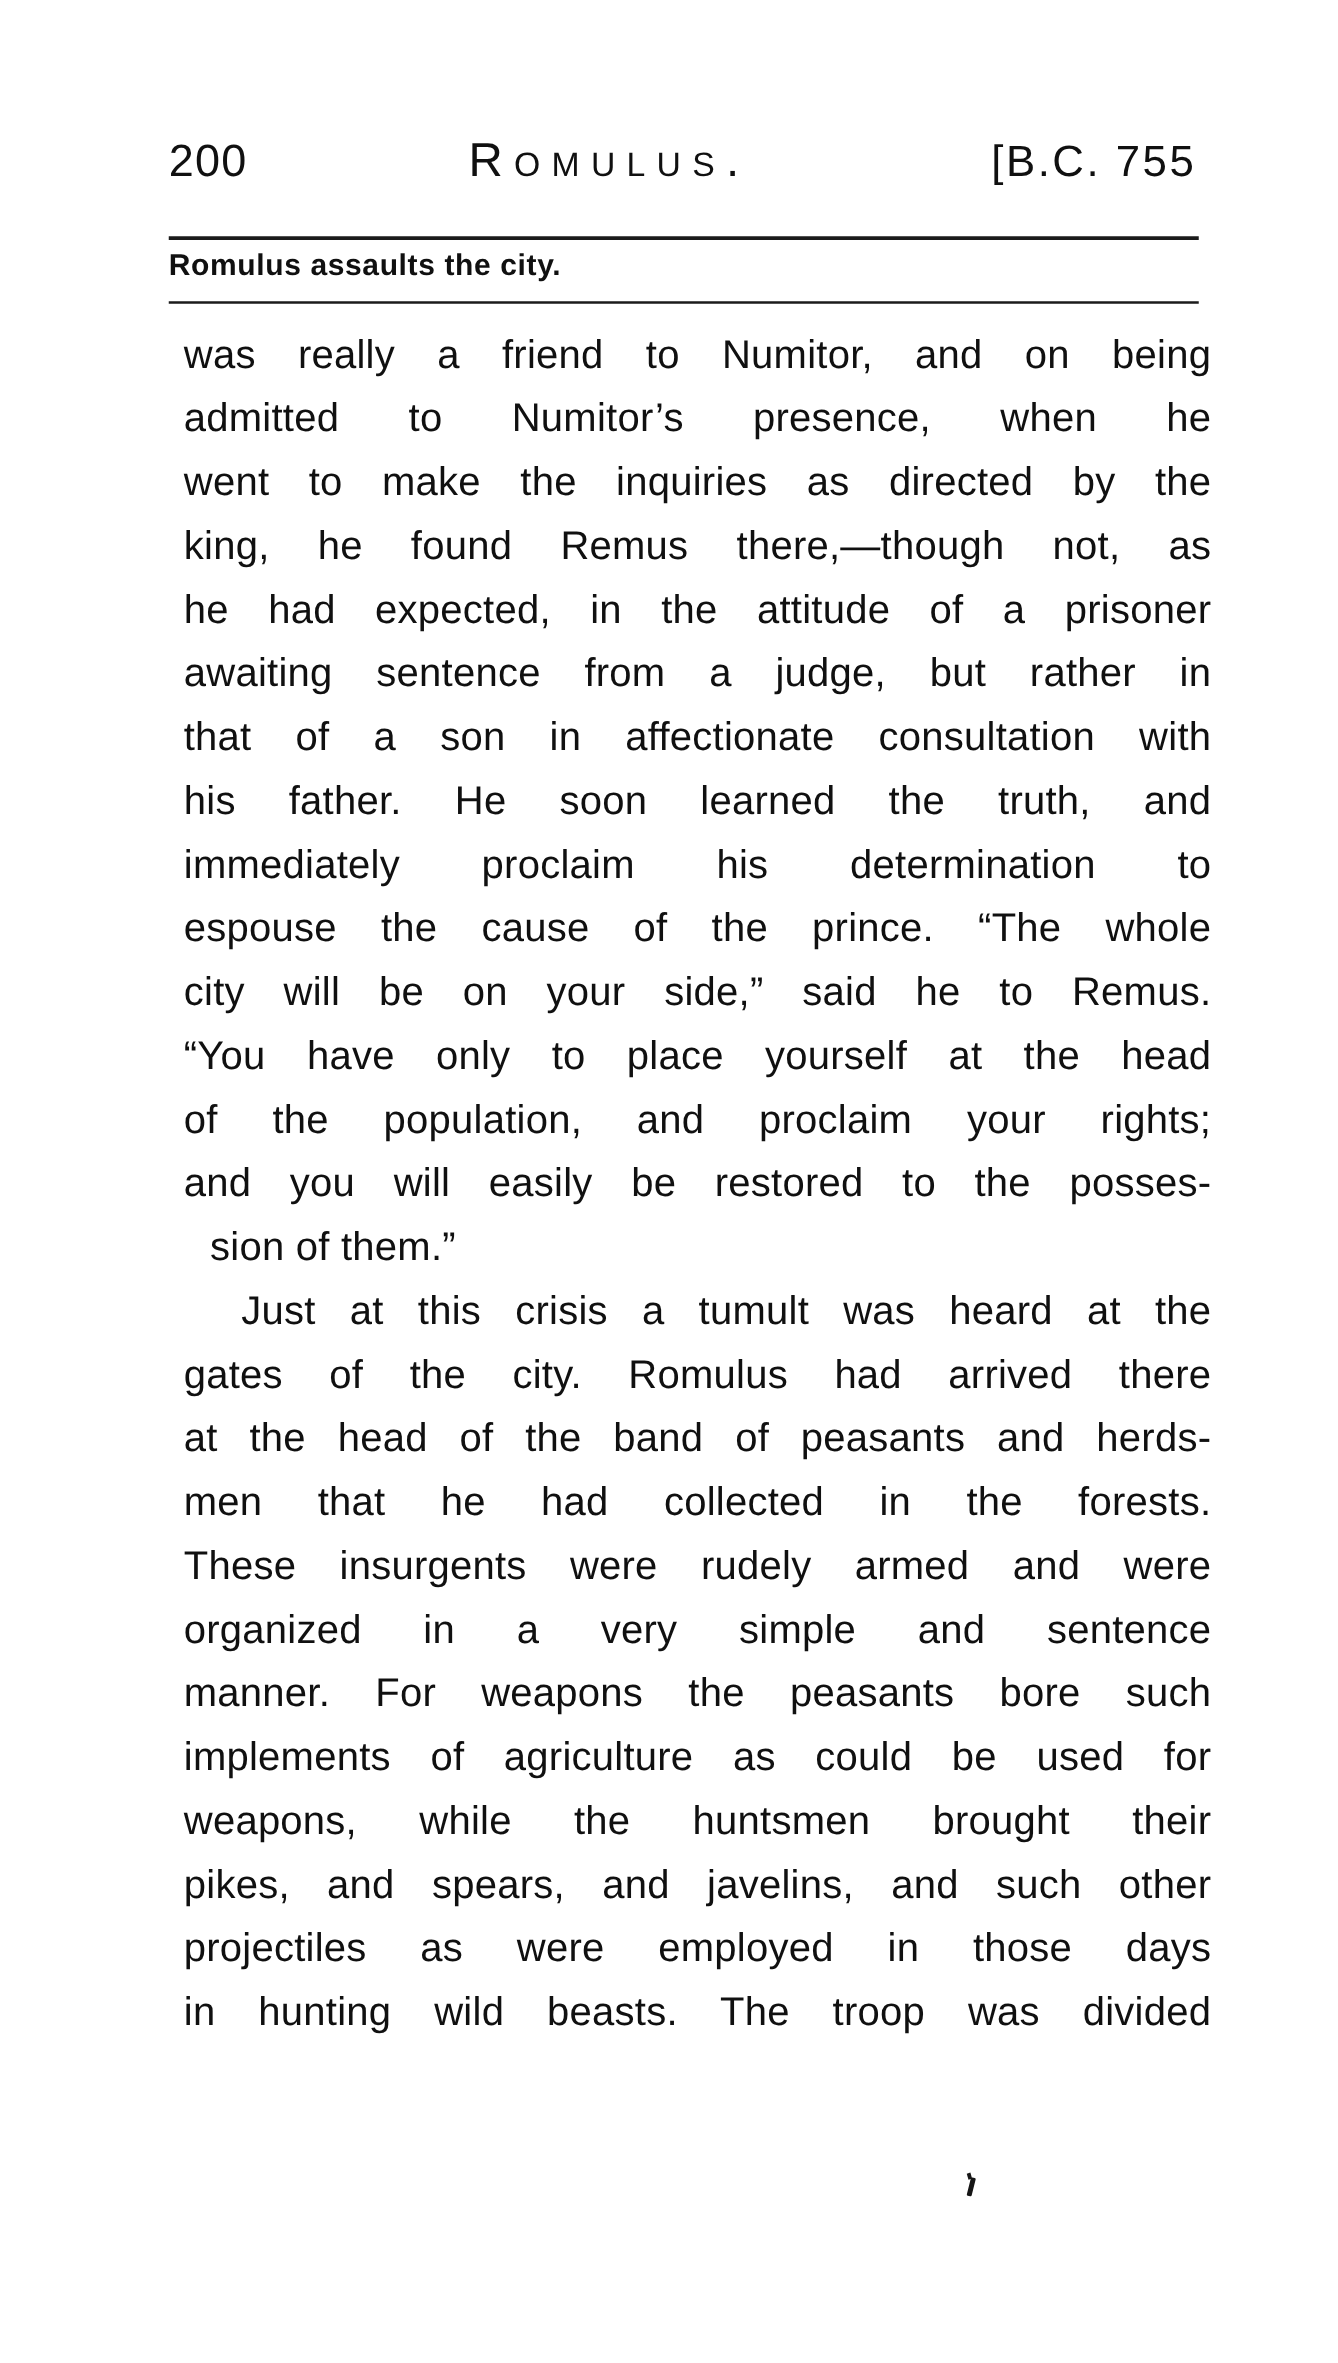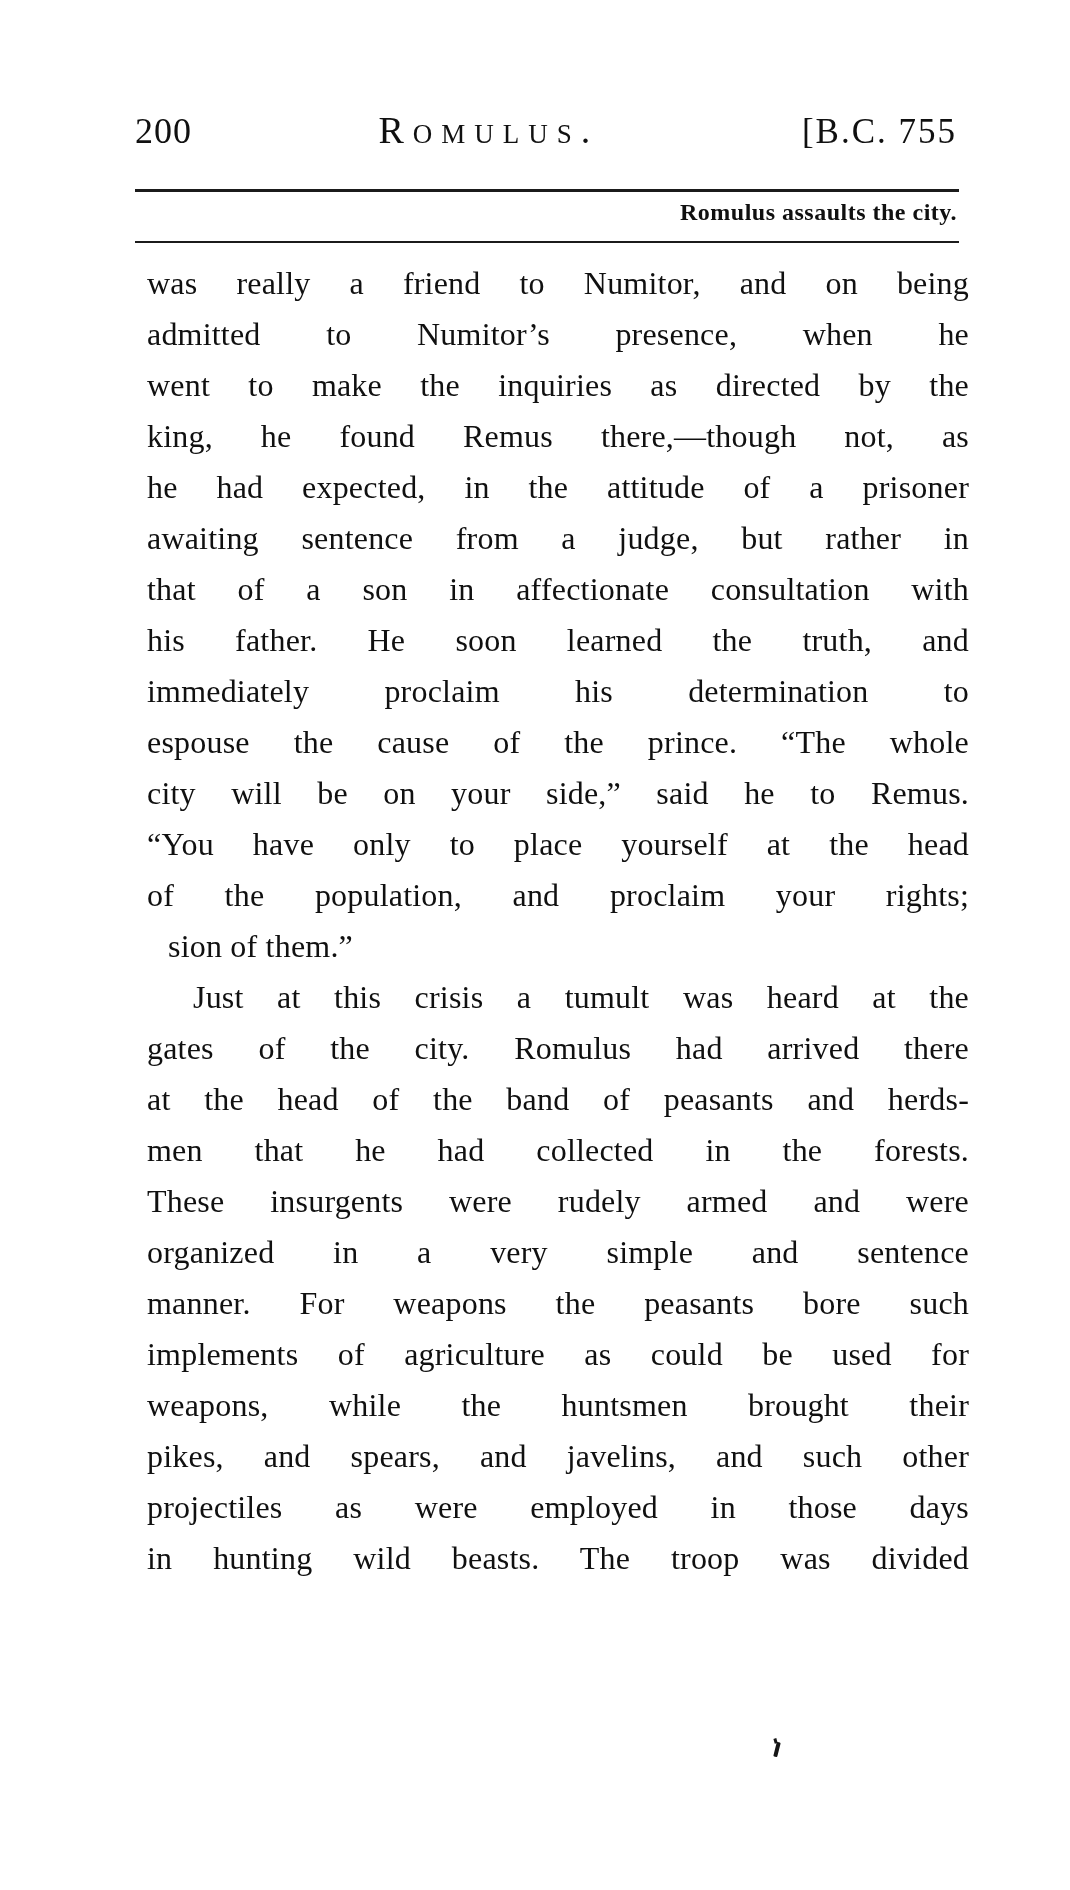--- a/index.html
+++ b/index.html
@@ -5,21 +5,21 @@
   html, body {
     margin: 0;
     padding: 0;
     background: #ffffff;
   }
   #page {
     position: relative;
     width: 1070px;
     height: 1890px;
     background: #ffffff;
-    font-family: Liberation Serif, serif;
+    font-family: Liberation Sans, sans-serif;
     color: #101010;
     overflow: hidden;
   }
   
   #header-row {
     position: absolute;
     left: 135px;
     top: 108px;
     width: 822px;
     display: flex;
@@ -47,21 +47,21 @@
     height: 3px;
     background: #1b1b1b;
   }
   #rule-top { top: 189px; }
   #rule-bottom { top: 241px; height: 2px; }
   #section-heading {
     position: absolute;
     left: 135px;
     top: 199px;
     width: 822px;
-    text-align: right;
+    text-align: left;
     font-size: 24px;
     font-weight: bold;
     letter-spacing: 0.5px;
   }
   
   #body-text {
     position: absolute;
     left: 147px;
     top: 258px;
     width: 822px;
@@ -129,20 +129,21 @@
     <div class="line">king, he found Remus there,—though not, as</div>
     <div class="line">he had expected, in the attitude of a prisoner</div>
     <div class="line">awaiting sentence from a judge, but rather in</div>
     <div class="line">that of a son in affectionate consultation with</div>
     <div class="line">his father.  He soon learned the truth, and</div>
     <div class="line">immediately proclaim his determination to</div>
     <div class="line">espouse the cause of the prince.  “The whole</div>
     <div class="line">city will be on your side,” said he to Remus.</div>
     <div class="line">“You have only to place yourself at the head</div>
     <div class="line">of the population, and proclaim your rights;</div>
+    <div class="line">and you will easily be restored to the posses-</div>
     <div class="line no-justify">sion of them.”</div>
     <div class="line indent">Just at this crisis a tumult was heard at the</div>
     <div class="line">gates of the city.  Romulus had arrived there</div>
     <div class="line">at the head of the band of peasants and herds-</div>
     <div class="line">men that he had collected in the forests.</div>
     <div class="line">These insurgents were rudely armed and were</div>
     <div class="line">organized in a very simple and sentence</div>
     <div class="line">manner.  For weapons the peasants bore such</div>
     <div class="line">implements of agriculture as could be used for</div>
     <div class="line">weapons, while the huntsmen brought their</div>

